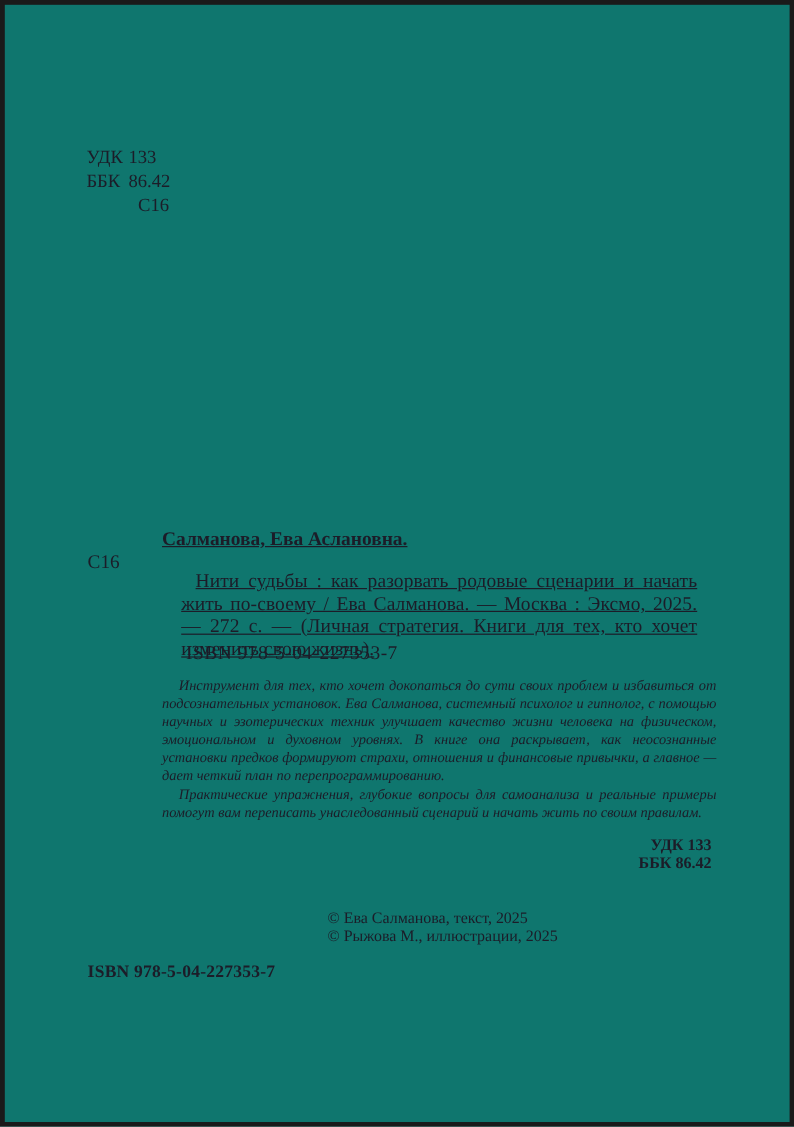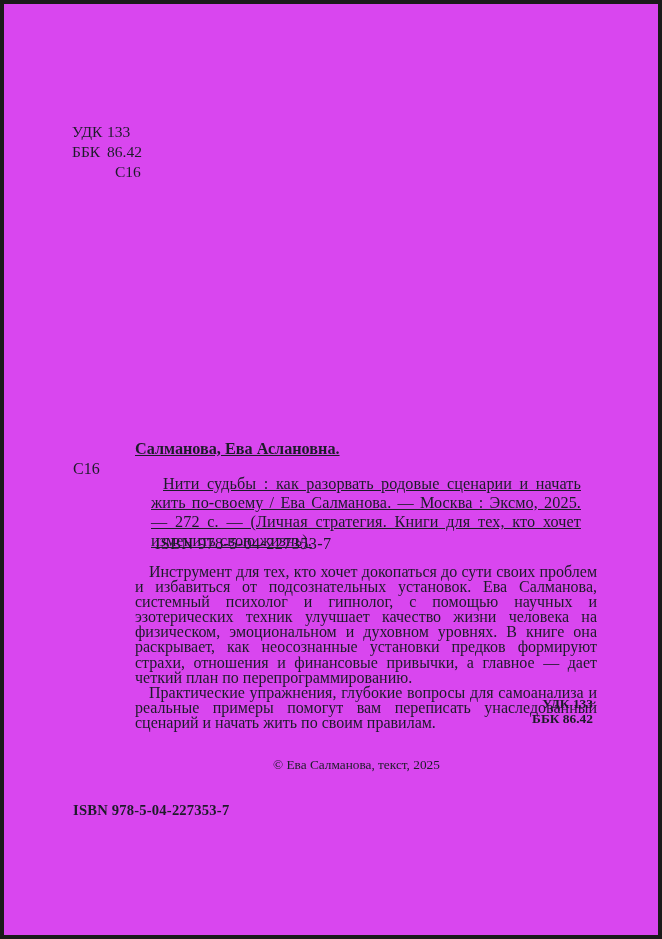--- a/index.html
+++ b/index.html
@@ -5,21 +5,21 @@
   html, body {
     margin: 0;
     padding: 0;
     background: #ffffff;
   }
   .page {
     position: relative;
     width: 662px;
     height: 939px;
     box-sizing: border-box;
-    background: #d946ef;
+    background: #0f766e;
     border: 4px solid #1a1a1a;
     font-family: "Liberation Serif", serif;
     color: #1c1c28;
     overflow: hidden;
   }
 
   
   .top-codes {
     position: absolute;
     left: 68px;
@@ -69,23 +69,24 @@
     letter-spacing: 0.4px;
     white-space: nowrap;
   }
 
   
   .annotation {
     position: absolute;
     left: 131px;
     top: 560px;
     width: 462px;
-    font-size: 16px;
+    font-size: 12px;
     line-height: 15.1px;
     text-align: justify;
+    font-style: italic;
   }
   .annotation p {
     margin: 0;
     text-indent: 14px;
   }
 
   
   .codes-right {
     position: absolute;
     right: 65px;
@@ -150,17 +151,18 @@
     <p>Практические упражнения, глубокие вопросы для самоанализа и реальные примеры помогут вам переписать унаследованный сценарий и начать жить по своим правилам.</p>
   </div>
 
   <div class="codes-right">
     <div>УДК 133</div>
     <div>ББК 86.42</div>
   </div>
 
   <div class="copyright">
     <div>© Ева Салманова, текст, 2025</div>
+    <div>© Рыжова М., иллюстрации, 2025</div>
   </div>
 
   <div class="isbn-bottom">ISBN 978-5-04-227353-7</div>
 
 </div>
 
 </body></html>

